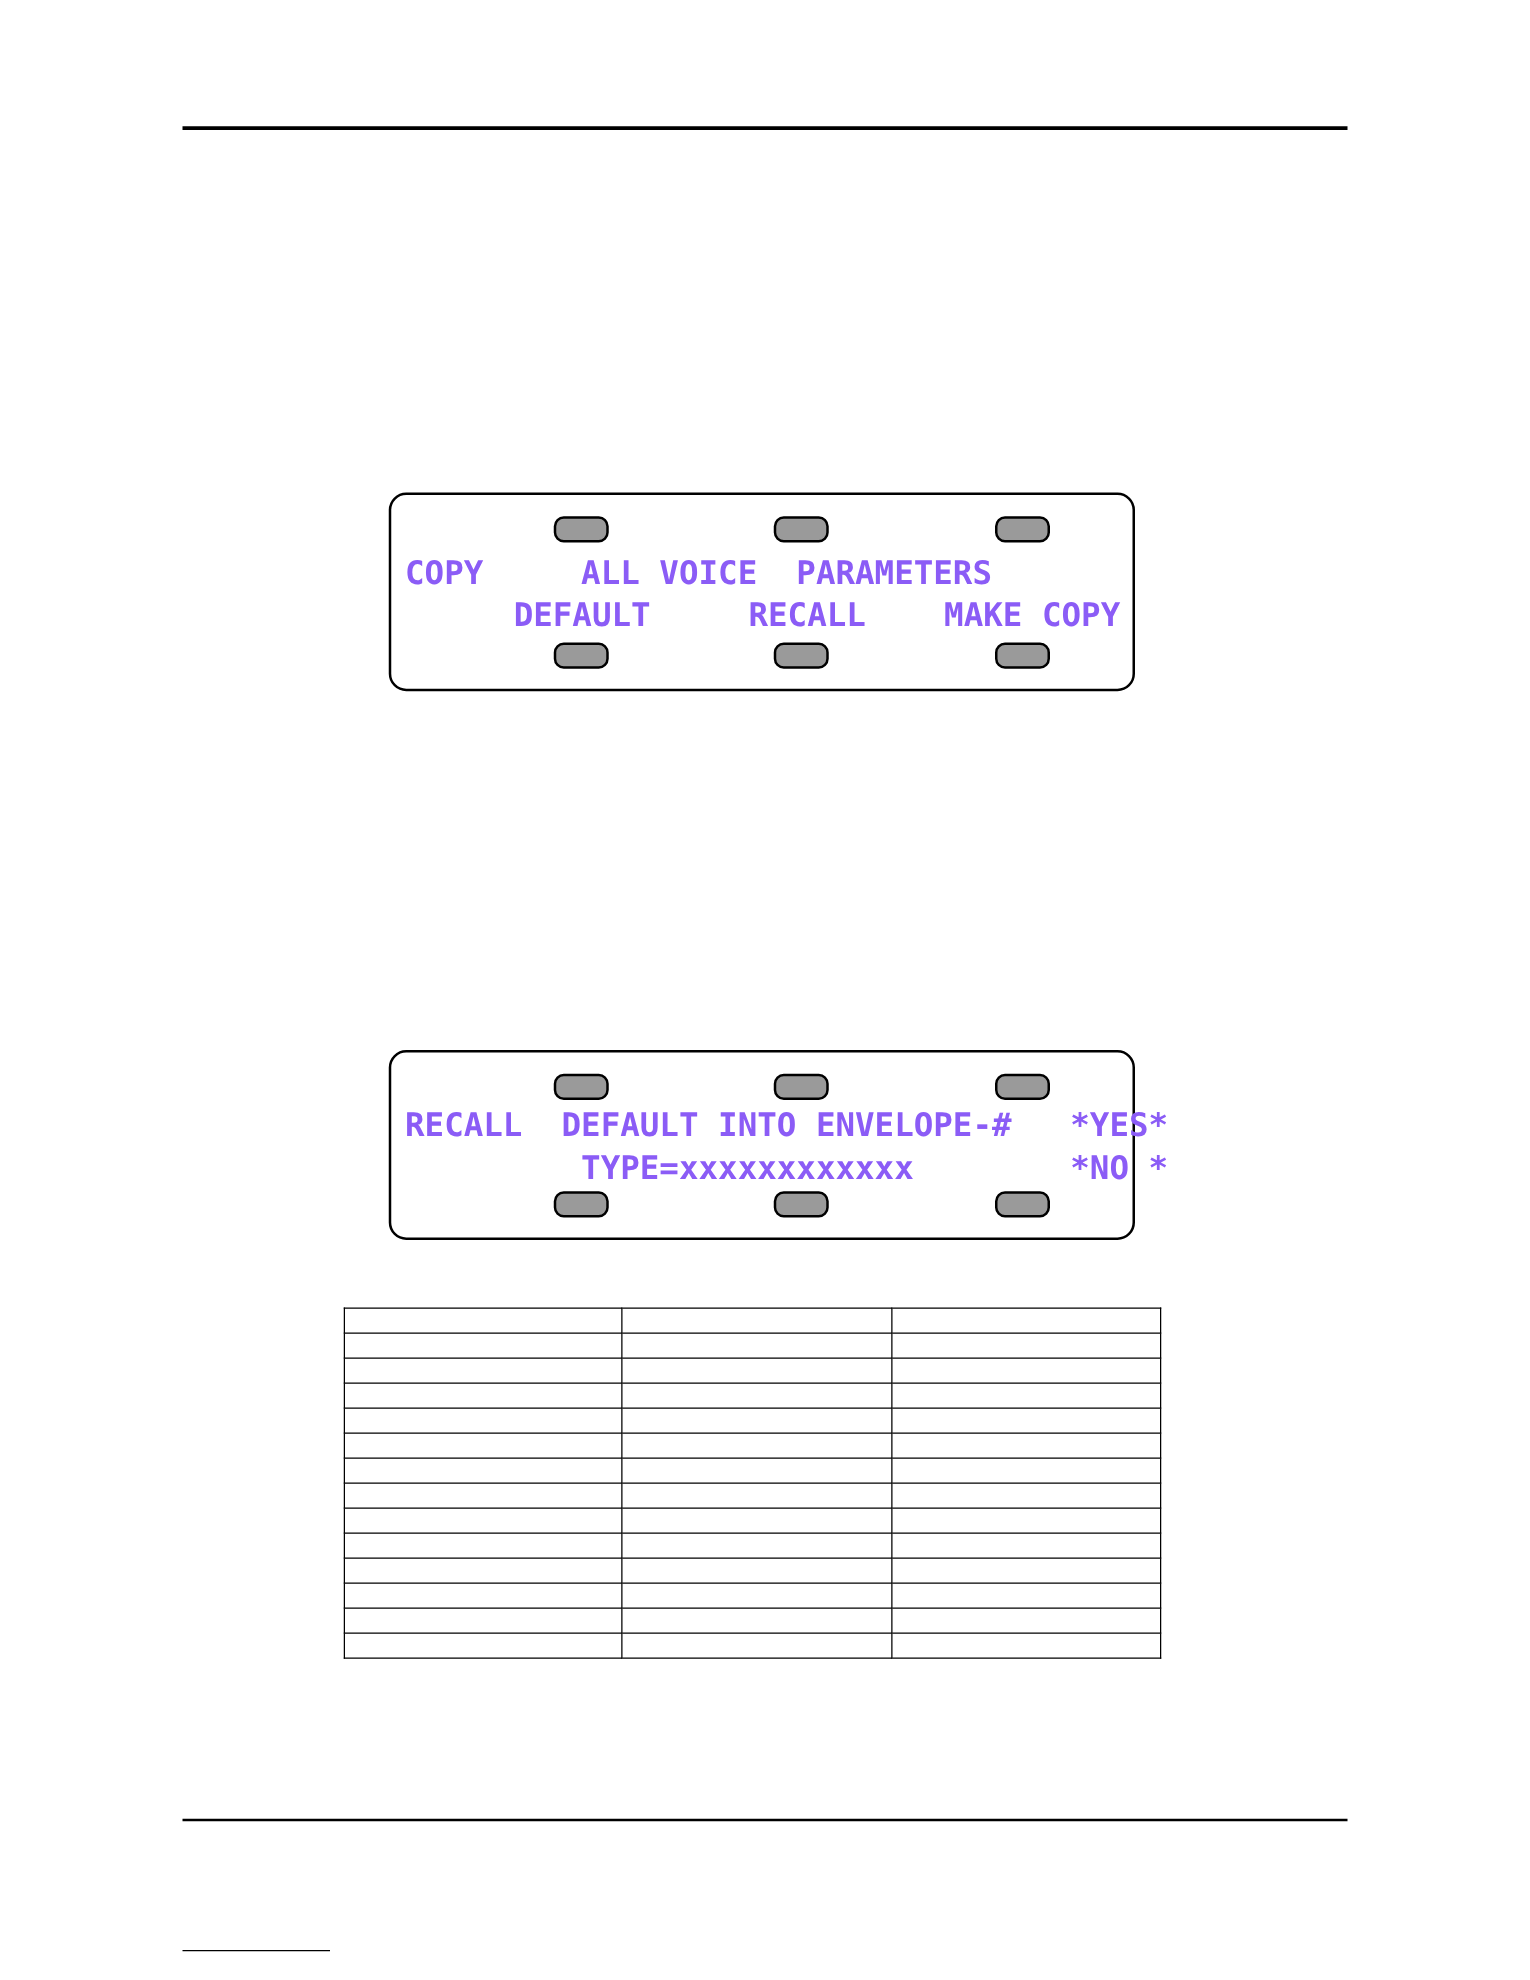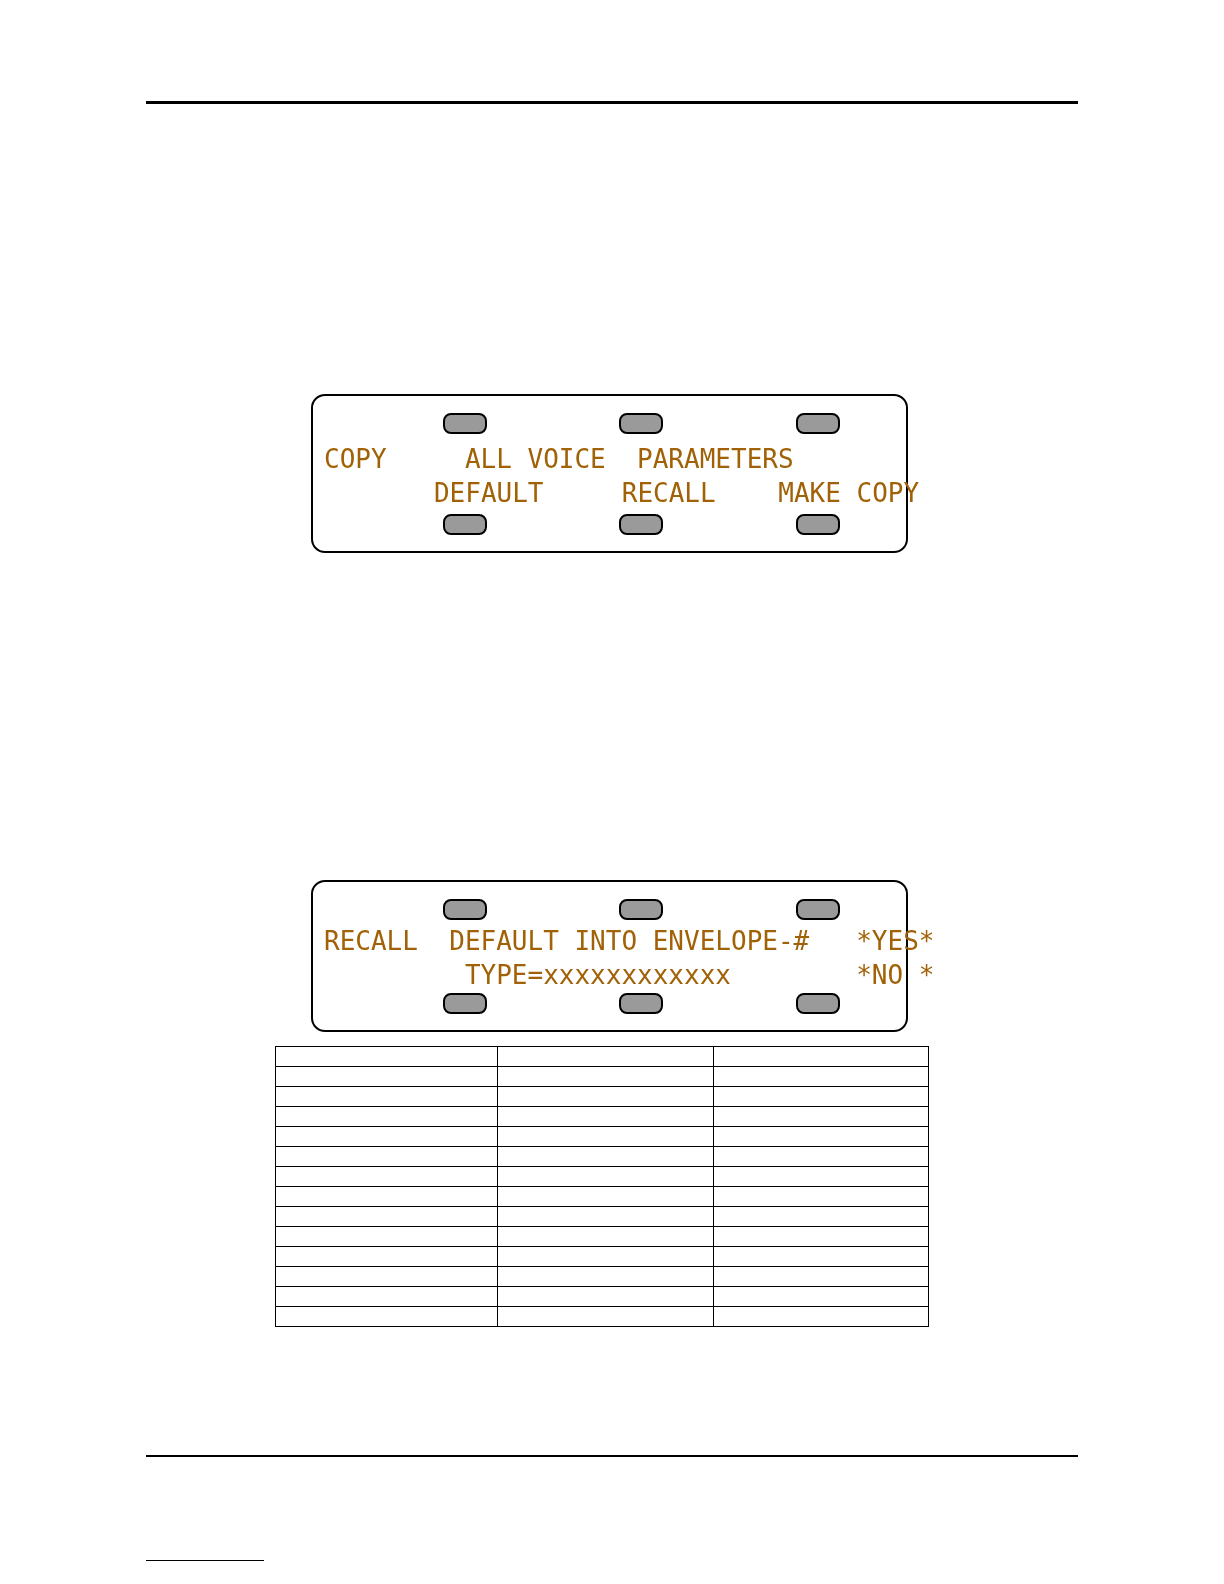--- a/index.html
+++ b/index.html
@@ -52,21 +52,20 @@
     left: 311px;
     top: 394px;
     width: 597px;
     height: 159px;
   }
   #lcd-recall {
     left: 311px;
     top: 840px;
     width: 597px;
     height: 152px;
-    margin-top: 40px;
   }
 
   
   .skey {
     position: absolute;
     width: 44px;
     height: 21px;
     border-radius: 8px;
     background: #9a9a9a;
     border: 2px solid #000;
@@ -79,26 +78,26 @@
   .skey.c3 { left: 483px; }
 
   
   .lcdline {
     position: absolute;
     left: 0;
     width: 100%;
     font-family: "DejaVu Sans Mono", monospace;
     font-size: 26px;
     letter-spacing: 0px;
-    color: #a16207;
+    color: #8b5cf6;
     white-space: pre;
-    font-weight: 400;
+    font-weight: 700;
   }
   #lcd-copy .row1 { top: 48px; left: 11px; }
-  #lcd-copy .row2 { top: 82px; left: 27px; }
+  #lcd-copy .row2 { top: 82px; left: 4px; }
   #lcd-recall .row1 { top: 44px; left: 11px; }
   #lcd-recall .row2 { top: 78px; left: 11px; text-align: right; }
 
   
   .tbl {
     position: absolute;
     left: 275px;
     top: 1046px;
     width: 653px;
     border-collapse: collapse;

